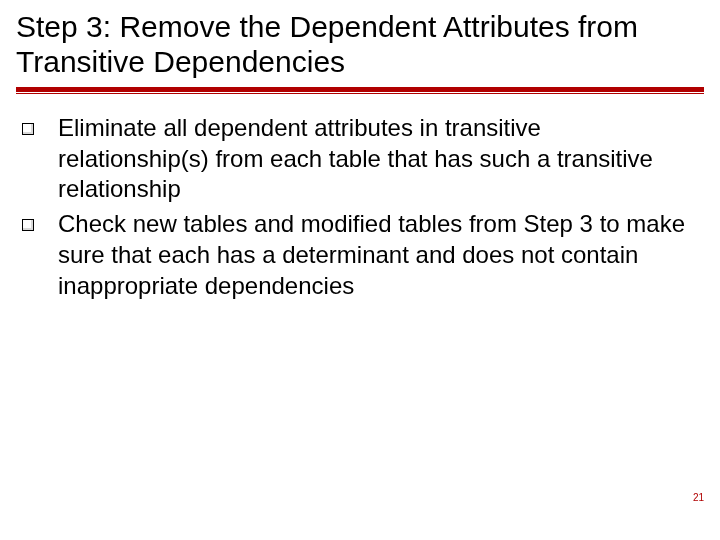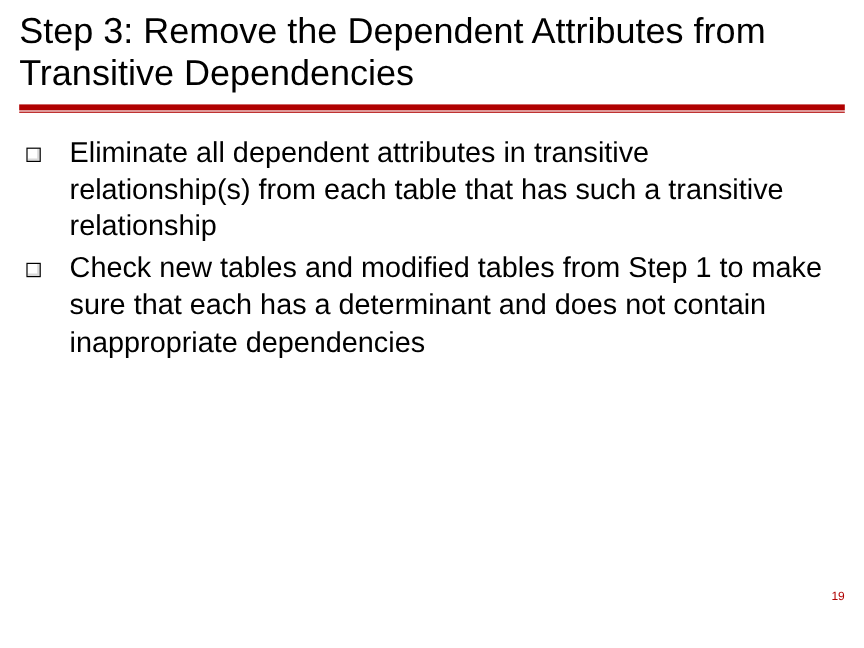--- a/index.html
+++ b/index.html
@@ -90,18 +90,18 @@
     <div class="thin"></div>
   </div>
   <div class="body">
     <ul class="bullets">
       <li>
         <span class="bullet-icon"></span>
         <span class="bullet-text">Eliminate all dependent attributes in transitive relationship(s) from each table that has such a transitive relationship</span>
       </li>
       <li>
         <span class="bullet-icon"></span>
-        <span class="bullet-text">Check new tables and modified tables from Step 1 to make sure that each has a determinant and does not contain inappropriate dependencies</span>
+        <span class="bullet-text">Check new tables and modified tables from Step 3 to make sure that each has a determinant and does not contain inappropriate dependencies</span>
       </li>
     </ul>
   </div>
-  <div class="pagenum">19</div>
+  <div class="pagenum">21</div>
 </div>
 
 </body></html>

